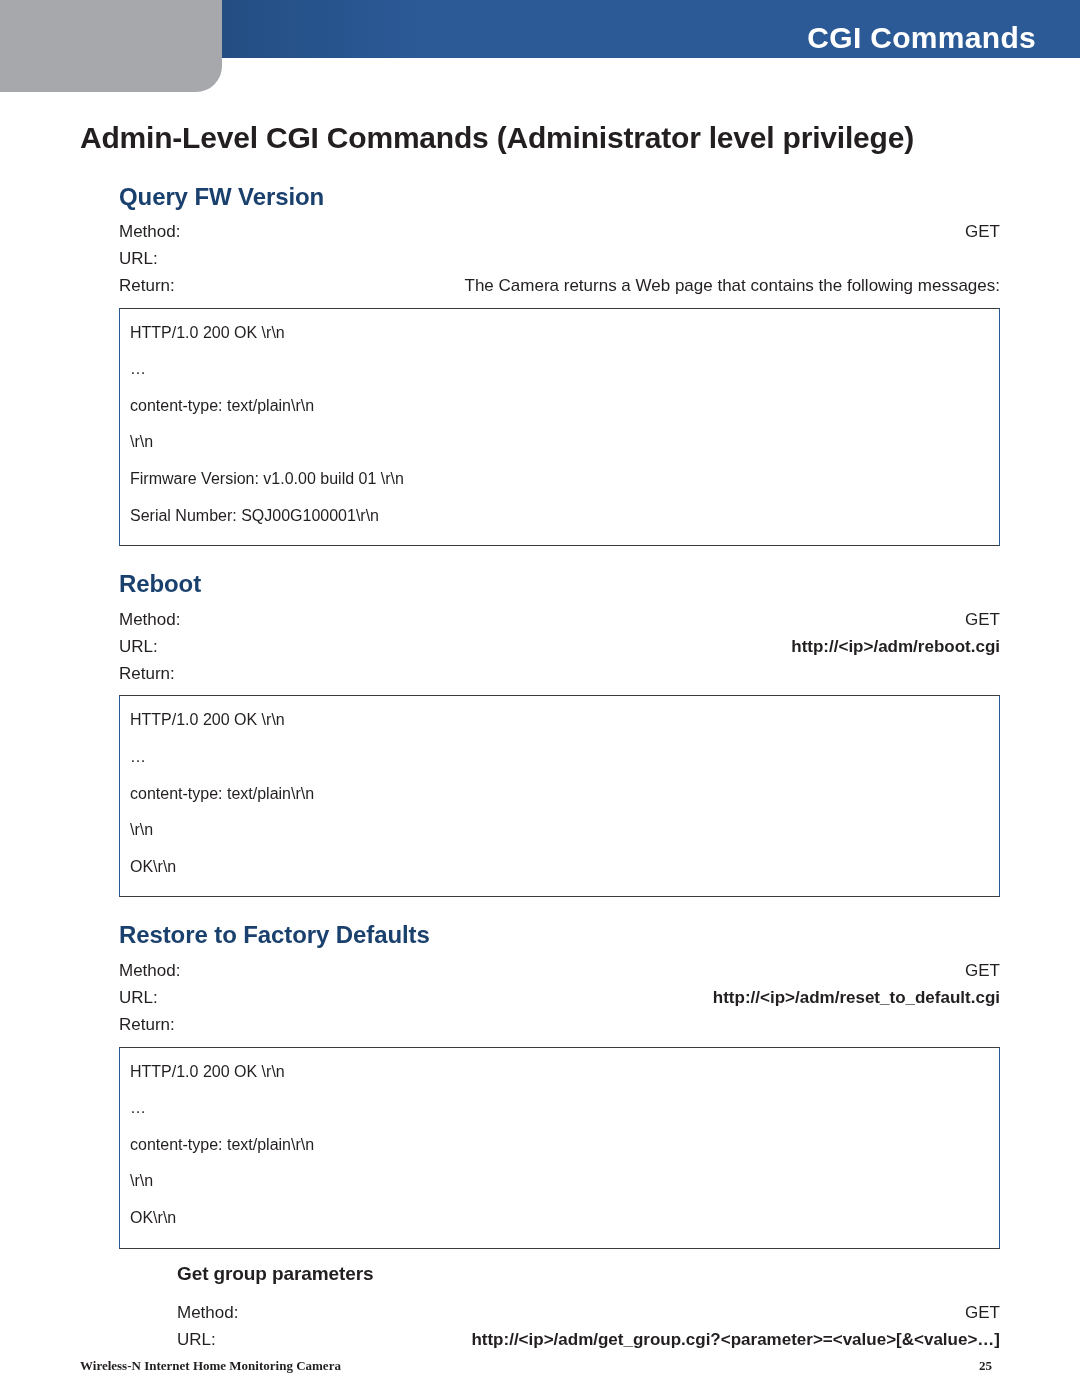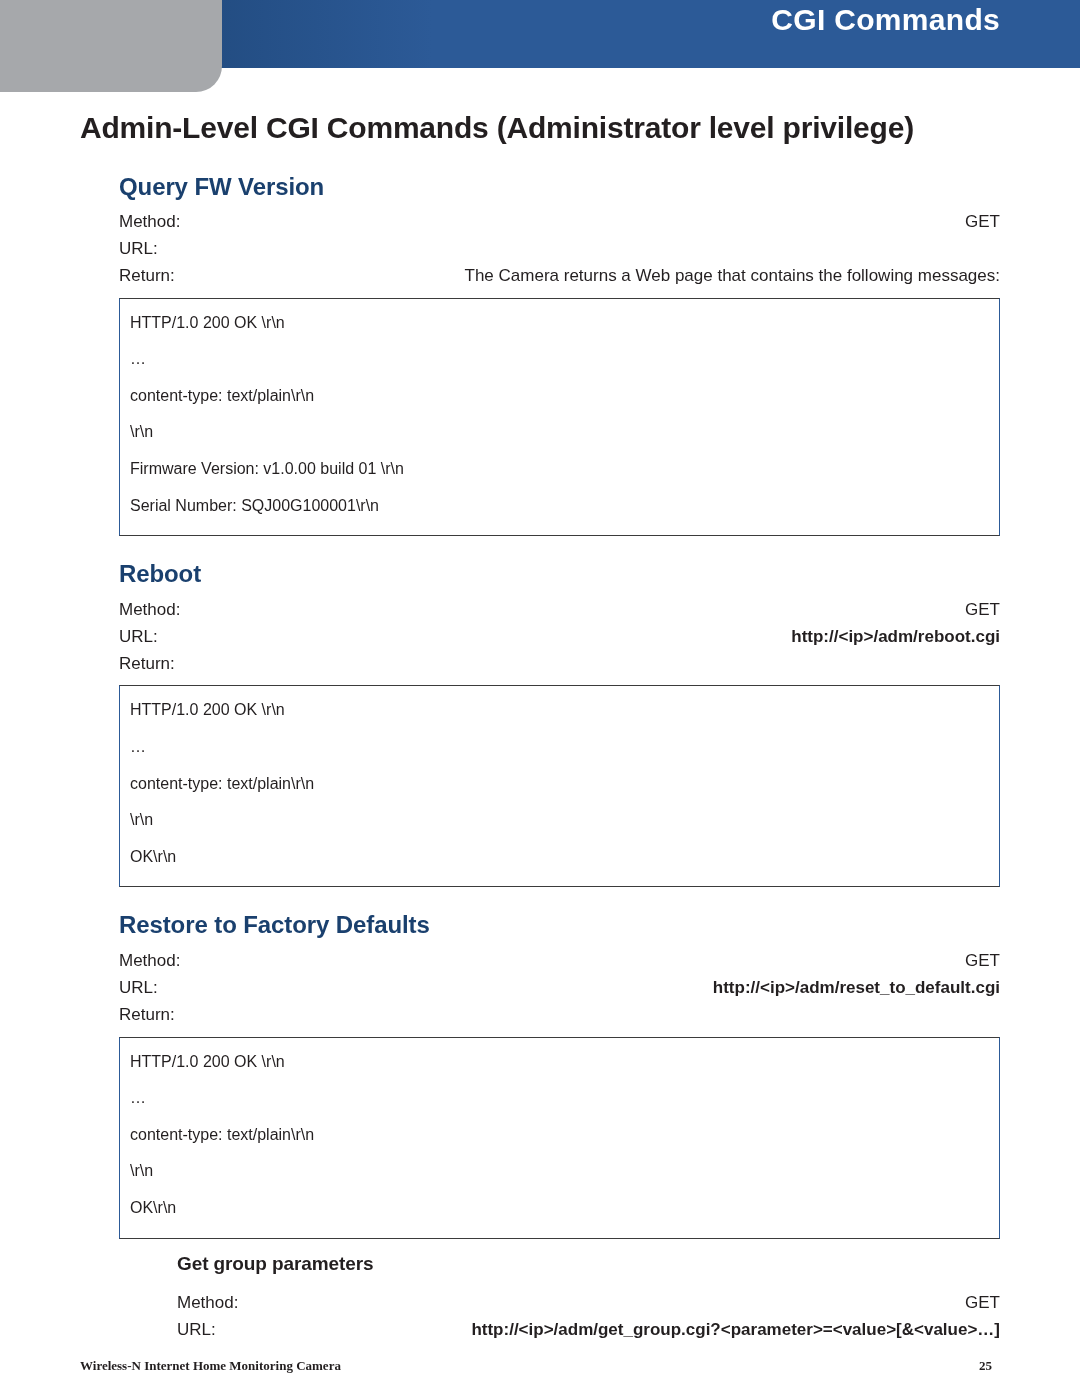--- a/index.html
+++ b/index.html
@@ -10,47 +10,47 @@
     background: #ffffff;
     font-family: "Segoe UI", "Myriad Pro", "Helvetica Neue", Arial, sans-serif;
     color: #231f20;
     font-size: 17px;
     line-height: 1.35;
     position: relative;
     overflow: hidden;
   }
   .header-bar {
     width: 1080px;
-    height: 68px;
+    height: 58px;
     background: linear-gradient(to right, #1a406e 0%, #2c5a97 40%, #2c5a97 100%);
     position: relative;
     display: flex;
-    align-items: flex-start;
+    align-items: flex-end;
     justify-content: flex-end;
-    padding-right: 80px;
+    padding-right: 44px;
     box-sizing: border-box;
   }
   .header-title {
     color: #ffffff;
     font-weight: 700;
     font-size: 30px;
     letter-spacing: 0.3px;
   }
   .side-gray {
     position: absolute;
     top: 0;
     left: 0;
     width: 222px;
     height: 92px;
     background: #a6a8ab;
     border-bottom-right-radius: 26px;
     z-index: 2;
   }
   .content {
-    padding: 40px 80px 0 80px;
+    padding: 60px 80px 0 80px;
   }
   h1 {
     font-size: 30px;
     font-weight: 700;
     margin: 0 0 18px 0;
     letter-spacing: -0.2px;
   }
   h2 {
     color: #1a406e;
     font-size: 24px;

